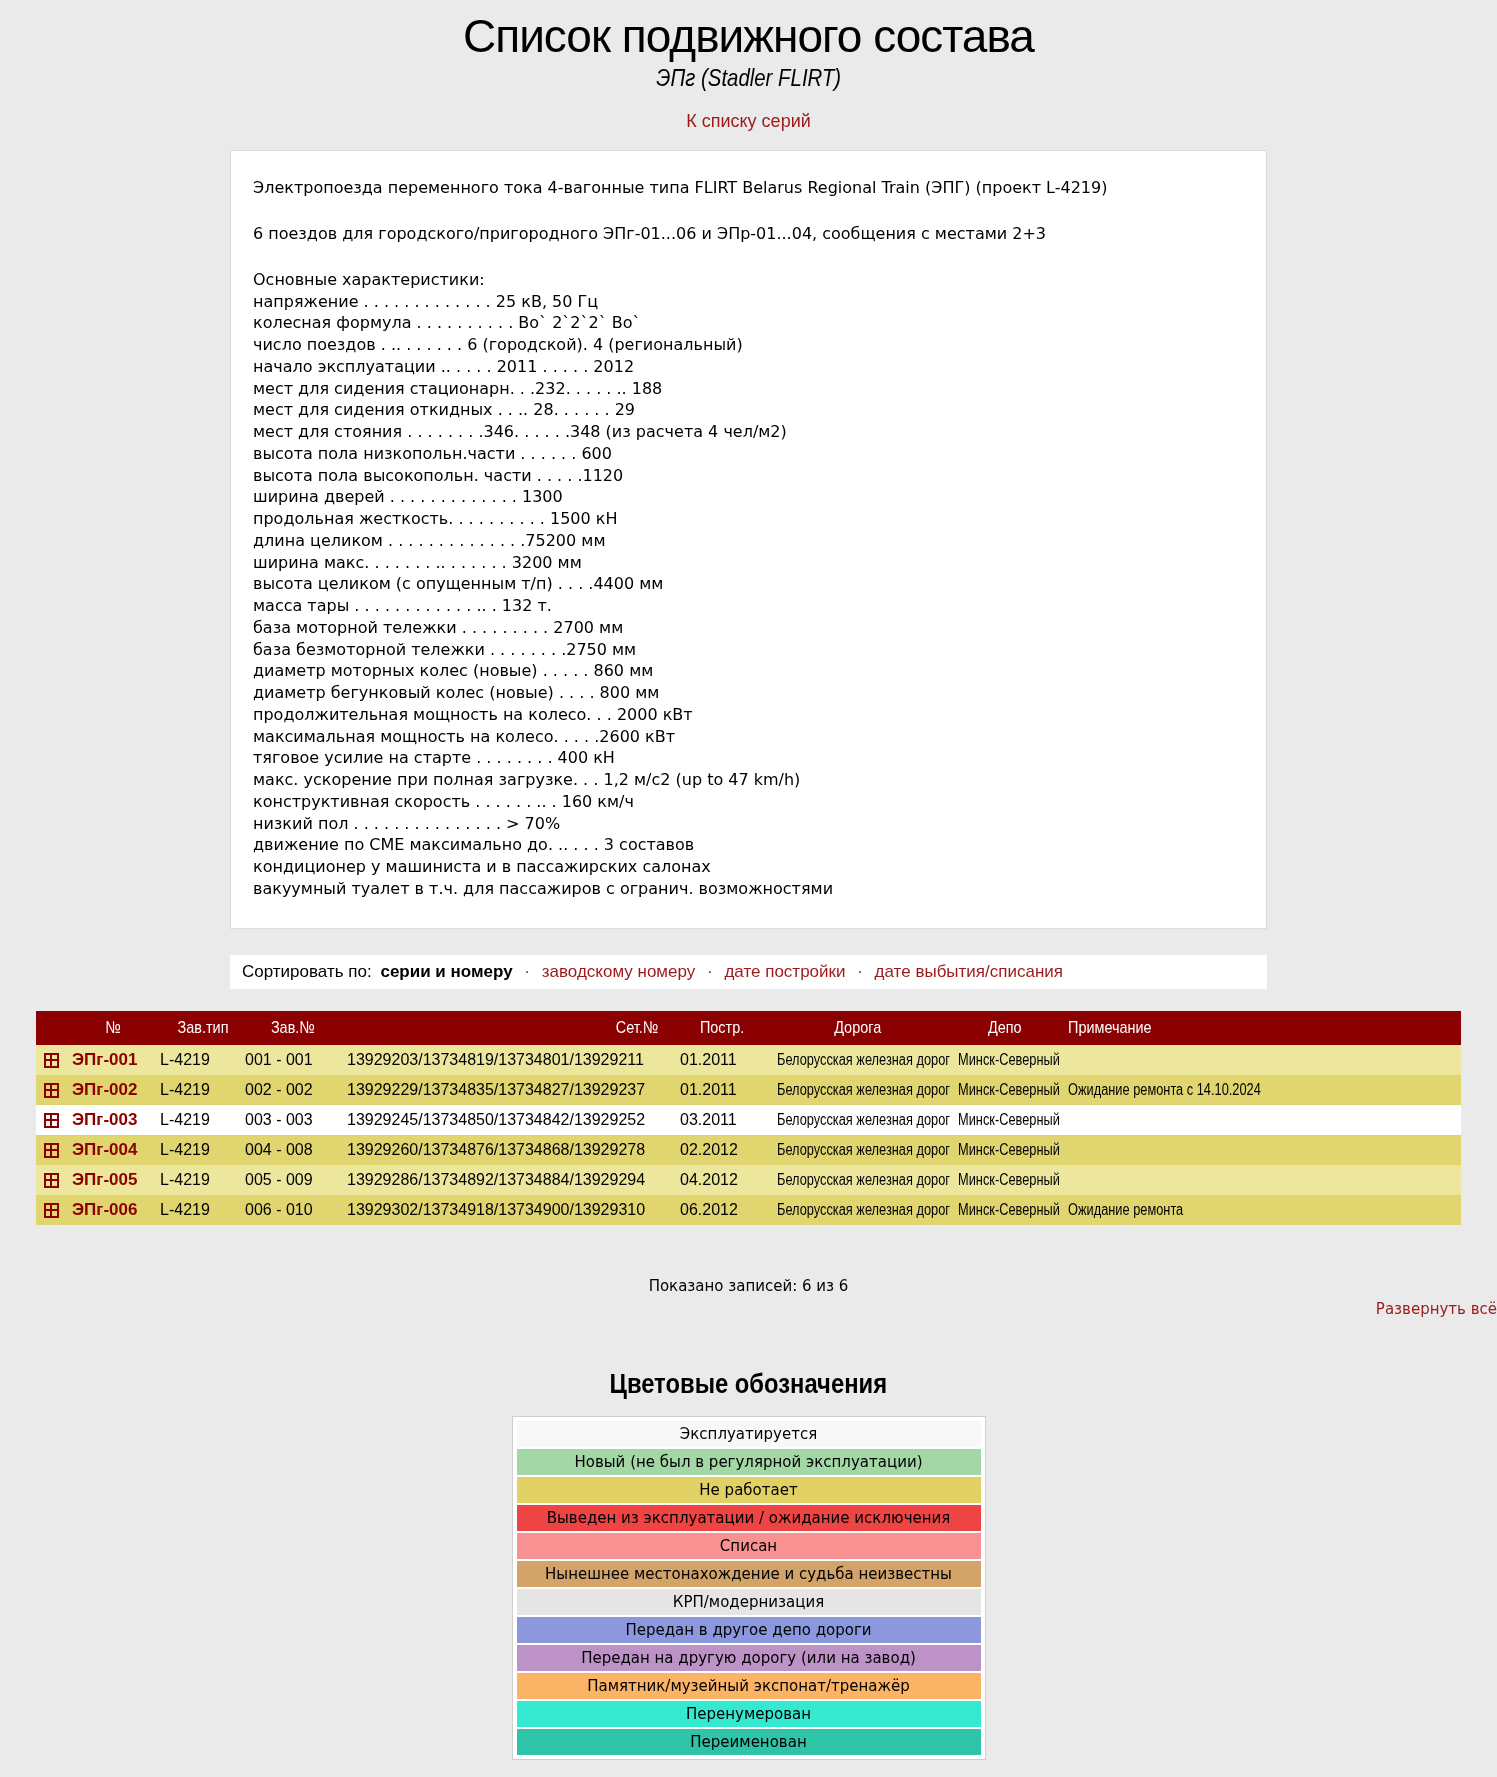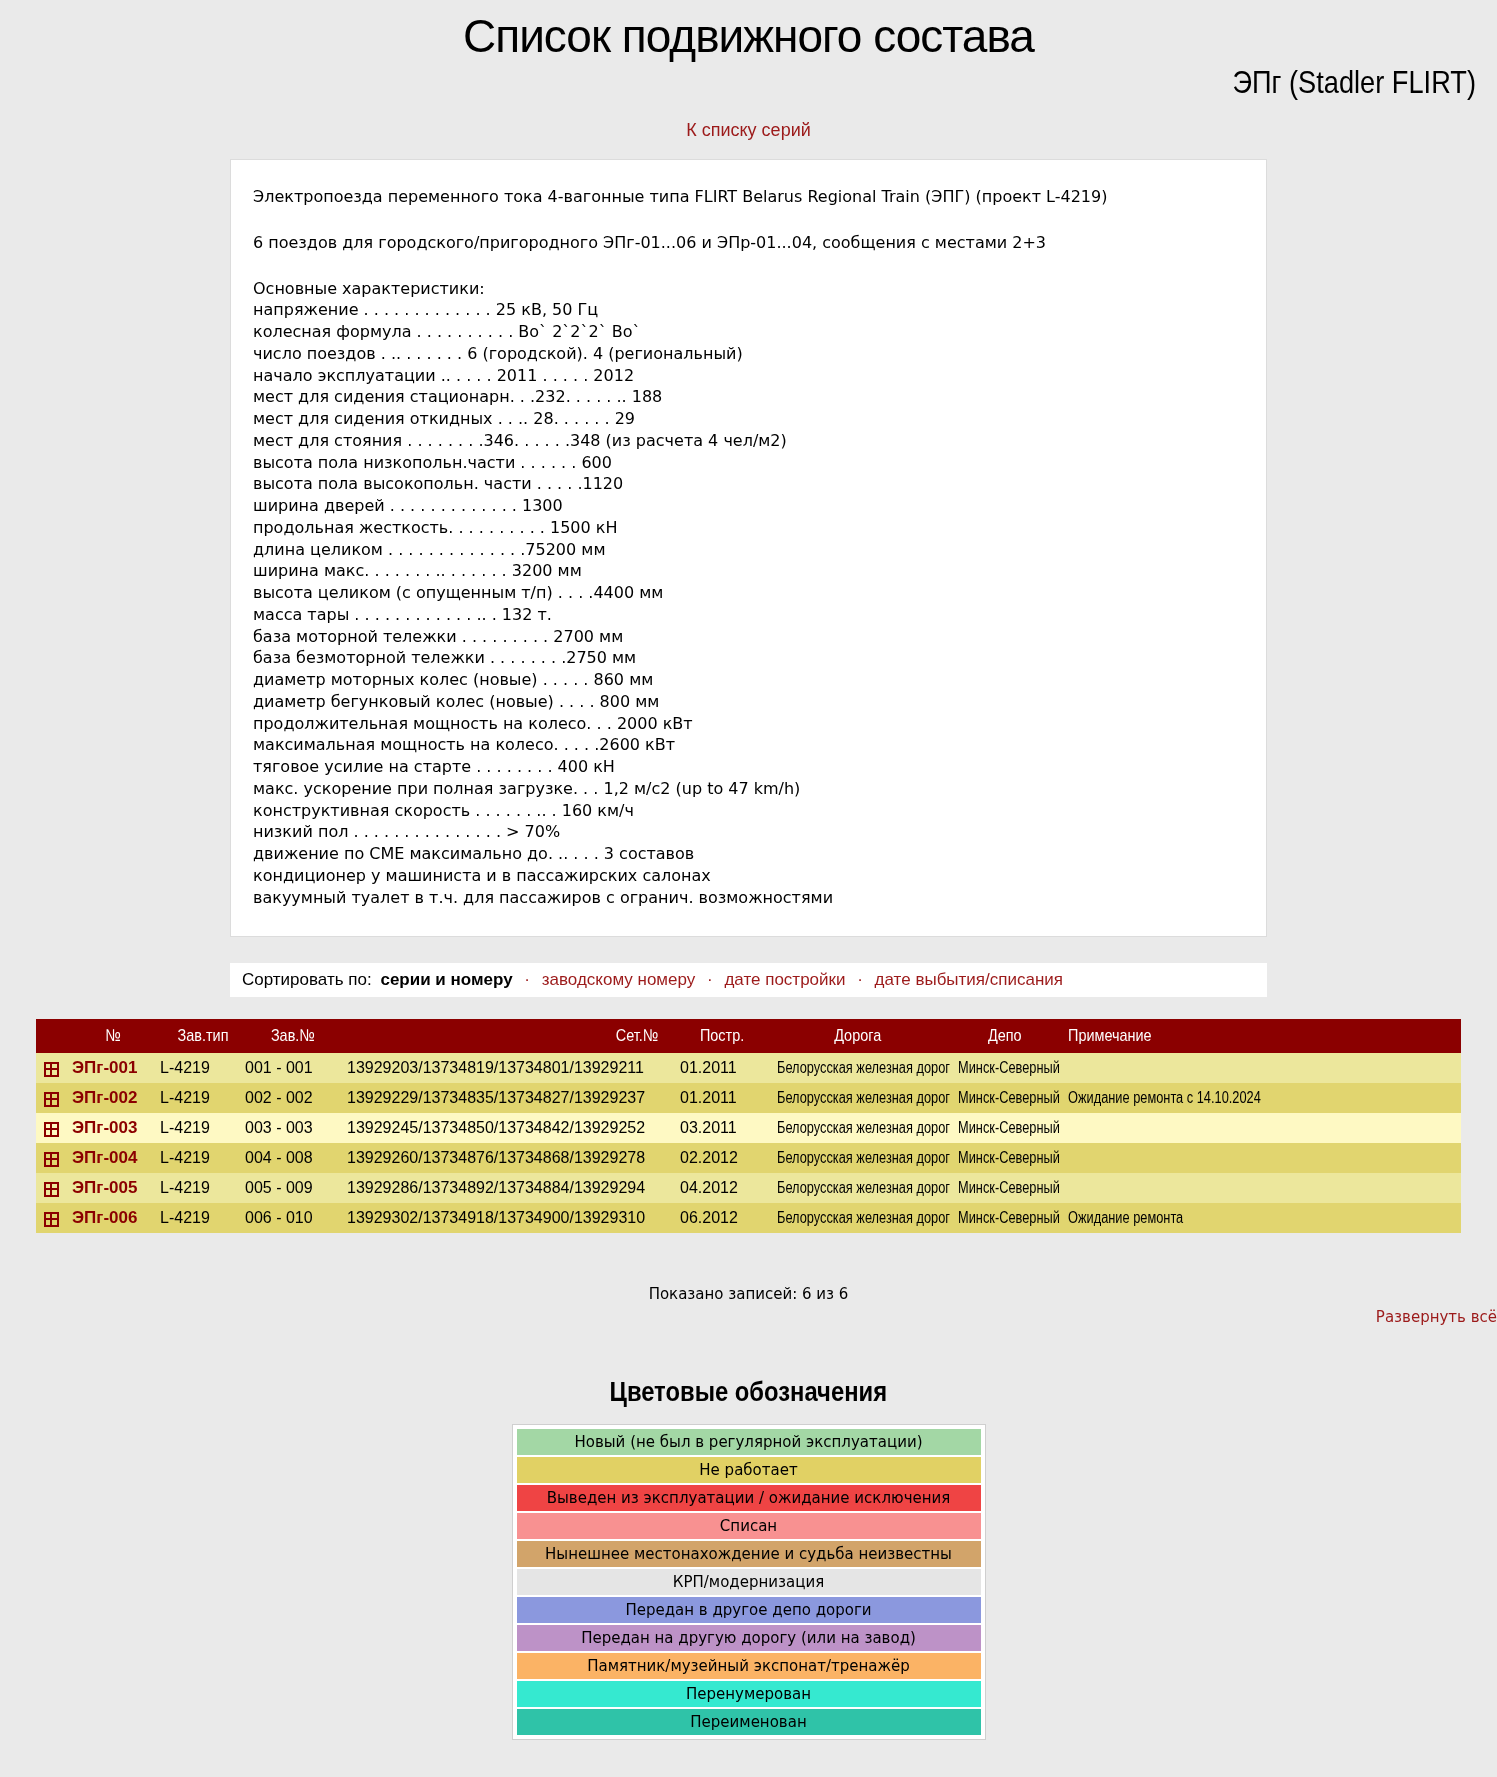--- a/index.html
+++ b/index.html
@@ -21,26 +21,27 @@
 
   h1.page-title {
     text-align: center;
     font-family: "Liberation Sans", sans-serif;
     font-size: 46px;
     font-weight: 500;
     letter-spacing: -1px;
     line-height: 1.15;
   }
   h2.page-subtitle {
-    text-align: right;
-    font-family: "Liberation Sans", sans-serif;
-    font-size: 32px;
+    text-align: center;
+    font-family: "Liberation Sans", sans-serif;
+    font-size: 24px;
     font-weight: 500;
     line-height: 1.1;
     margin-top: 2px;
+    font-style: italic;
   }
   .back-link-wrap { text-align: center; margin-top: 20px; }
   a.link {
     color: var(--link);
     text-decoration: none;
     cursor: pointer;
   }
   .back-link-wrap a { font-size: 18px; font-family: "Liberation Sans", sans-serif; }
 
   .info-box {
@@ -243,21 +244,21 @@
         <td class="col-exp"><span class="expand-icon"></span></td>
         <td class="col-num"><span>ЭПг-002</span></td>
         <td class="col-type"><span>L-4219</span></td>
         <td class="col-works"><span>002 - 002</span></td>
         <td class="col-net"><span>13929229/13734835/13734827/13929237</span></td>
         <td class="col-built"><span>01.2011</span></td>
         <td class="col-road"><span class="cellnarrow">Белорусская железная дорога</span></td>
         <td class="col-depot"><span class="cellnarrow">Минск-Северный</span></td>
         <td class="col-note"><span class="cellnarrow">Ожидание ремонта с 14.10.2024</span></td>
       </tr>
-      <tr style="background: #fef9c3;">
+      <tr style="background: #ffffff;">
         <td class="col-exp"><span class="expand-icon"></span></td>
         <td class="col-num"><span>ЭПг-003</span></td>
         <td class="col-type"><span>L-4219</span></td>
         <td class="col-works"><span>003 - 003</span></td>
         <td class="col-net"><span>13929245/13734850/13734842/13929252</span></td>
         <td class="col-built"><span>03.2011</span></td>
         <td class="col-road"><span class="cellnarrow">Белорусская железная дорога</span></td>
         <td class="col-depot"><span class="cellnarrow">Минск-Северный</span></td>
         <td class="col-note"><span class="cellnarrow"></span></td>
       </tr>
@@ -297,20 +298,21 @@
     </tbody>
 </table>
 
 <div class="records-shown">Показано записей: 6 из 6</div>
 <div class="expand-all-wrap">
   <a class="link">Развернуть всё</a>
 </div>
 
 <h3 class="legend-title"><span class="cond">Цветовые обозначения</span></h3>
 <div class="legend">
+    <div class="legend-row" style="background: rgb(248, 248, 248);">Эксплуатируется</div>
     <div class="legend-row" style="background: rgb(163, 215, 165);">Новый (не был в регулярной эксплуатации)</div>
     <div class="legend-row" style="background: rgb(225, 209, 100);">Не работает</div>
     <div class="legend-row" style="background: #ef4444;">Выведен из эксплуатации / ожидание исключения</div>
     <div class="legend-row" style="background: rgb(248, 145, 145);">Списан</div>
     <div class="legend-row" style="background: rgb(210, 164, 106);">Нынешнее местонахождение и судьба неизвестны</div>
     <div class="legend-row" style="background: #e5e5e5;">КРП/модернизация</div>
     <div class="legend-row" style="background: rgb(139, 152, 222);">Передан в другое депо дороги</div>
     <div class="legend-row" style="background: rgb(189, 146, 199);">Передан на другую дорогу (или на завод)</div>
     <div class="legend-row" style="background: rgb(251, 179, 101);">Памятник/музейный экспонат/тренажёр</div>
     <div class="legend-row" style="background: rgb(53, 233, 208);">Перенумерован</div>

